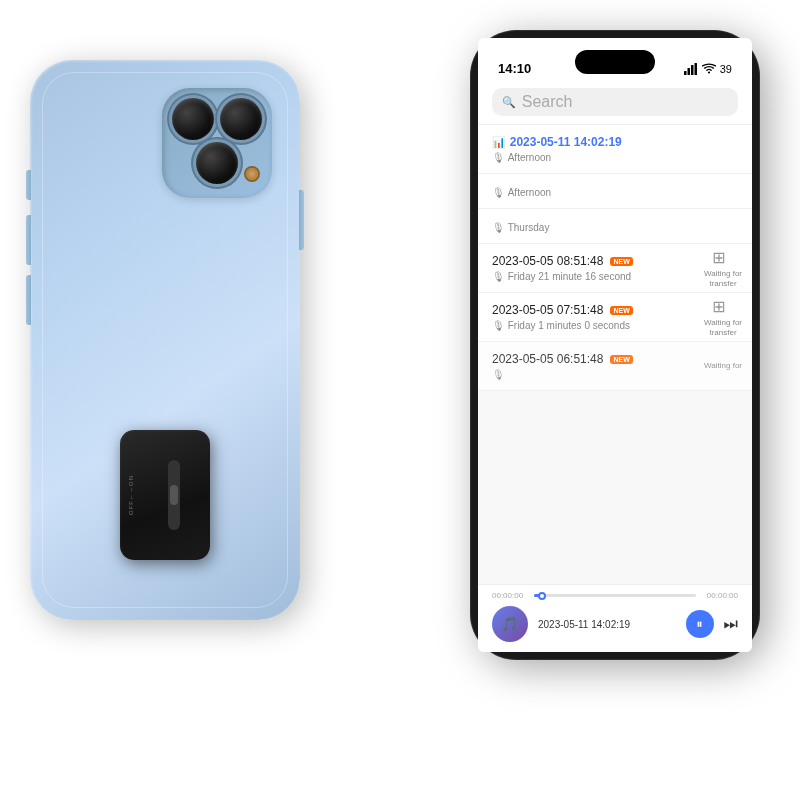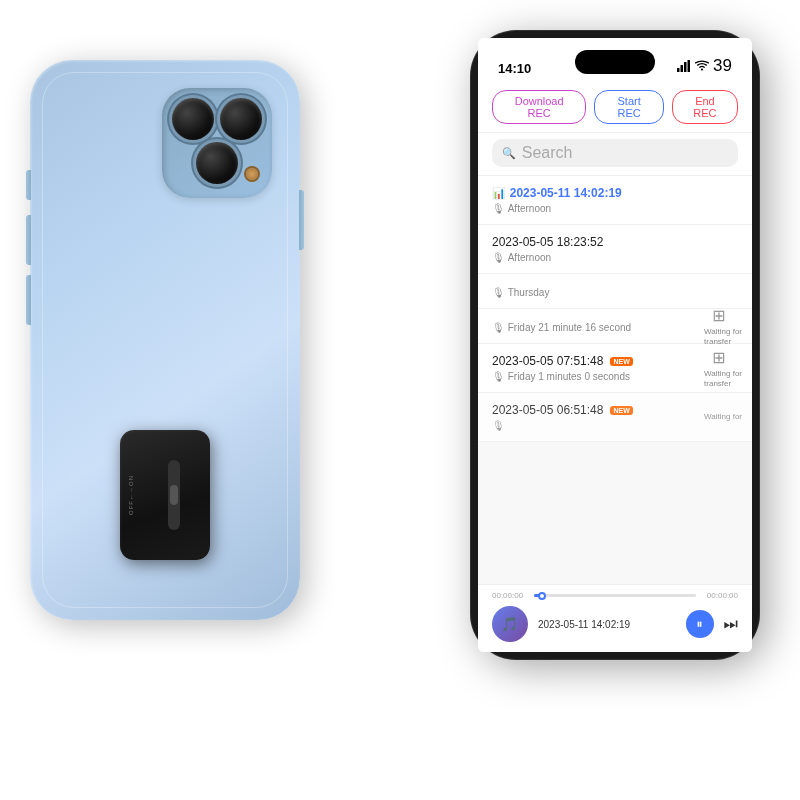--- a/index.html
+++ b/index.html
@@ -195,21 +195,21 @@
       display: flex;
       align-items: center;
       gap: 4px;
     }
     .status-icons svg {
       width: 14px;
       height: 14px;
       fill: #000;
     }
     .battery-text {
-      font-size: 17px;
+      font-size: 11px;
       font-weight: 500;
       color: #000;
     }
 
     
     .app-content {
       position: absolute;
       top: 44px;
       left: 0; right: 0; bottom: 0;
       background: #f8f8f8;
@@ -338,21 +338,21 @@
       position: absolute;
       right: 10px;
       top: 50%;
       transform: translateY(-50%);
       display: flex;
       flex-direction: column;
       align-items: center;
       gap: 2px;
     }
     .transfer-icon { font-size: 16px; color: #999; }
-    .transfer-text { font-size: 8px; color: #888; line-height: 1.2; margin-left: 8px; }
+    .transfer-text { font-size: 8px; color: #888; text-align: center; line-height: 1.2; margin-left: 8px; }
 
     
     .playback-bar {
       position: absolute;
       bottom: 0; left: 0; right: 0;
       background: #fff;
       border-top: 1px solid #eee;
     }
     .progress-row {
       padding: 6px 14px 2px;
@@ -467,25 +467,20 @@
           <path d="M3 5 Q8 1.5 13 5" stroke="#000" stroke-width="1.5" fill="none" stroke-linecap="round"></path>
           <path d="M0.5 2.5 Q8 -1.5 15.5 2.5" stroke="#000" stroke-width="1.5" fill="none" stroke-linecap="round"></path>
         </svg>
         <span class="battery-text">39</span>
       </div>
     </div>
 
     <div class="app-content">
 
 
-      <div class="action-buttons">
-        <button class="action-btn btn-download">Download REC</button>
-        <button class="action-btn btn-start">Start REC</button>
-        <button class="action-btn btn-end">End REC</button>
-      </div>
 
       <div class="search-bar">
         <div class="search-input-wrap">
           <span class="search-icon">🔍</span>
           <span class="search-placeholder">Search</span>
         </div>
       </div>
 
       <div class="rec-list" style="height: calc(100% - 200px);">
 
@@ -494,37 +489,38 @@
             <span style="color:#4477ff; font-size:11px;">📊</span>
             <span>2023-05-11 14:02:19</span>
           </div>
           <div class="rec-subtitle">
             <span>🎙</span>
             <span>Afternoon</span>
           </div>
         </div>
 
         <div class="rec-item">
-          <div class="rec-title">
-            <span>2023-05-05 18:23:52</span>
-          </div>
           <div class="rec-subtitle">
             <span>🎙</span>
             <span>Afternoon</span>
           </div>
         </div>
 
         <div class="rec-item">
           <div class="rec-subtitle">
             <span>🎙</span>
             <span>Thursday</span>
           </div>
         </div>
 
         <div class="rec-item">
+          <div class="rec-title">
+            <span>2023-05-05 08:51:48</span>
+            <span class="new-badge">NEW</span>
+          </div>
           <div class="rec-subtitle">
             <span>🎙</span>
             <span>Friday  21 minute 16 second</span>
           </div>
           <div class="transfer-badge">
             <span class="transfer-icon">⊞</span>
             <span class="transfer-text">Waiting for<br>transfer</span>
           </div>
         </div>
 

